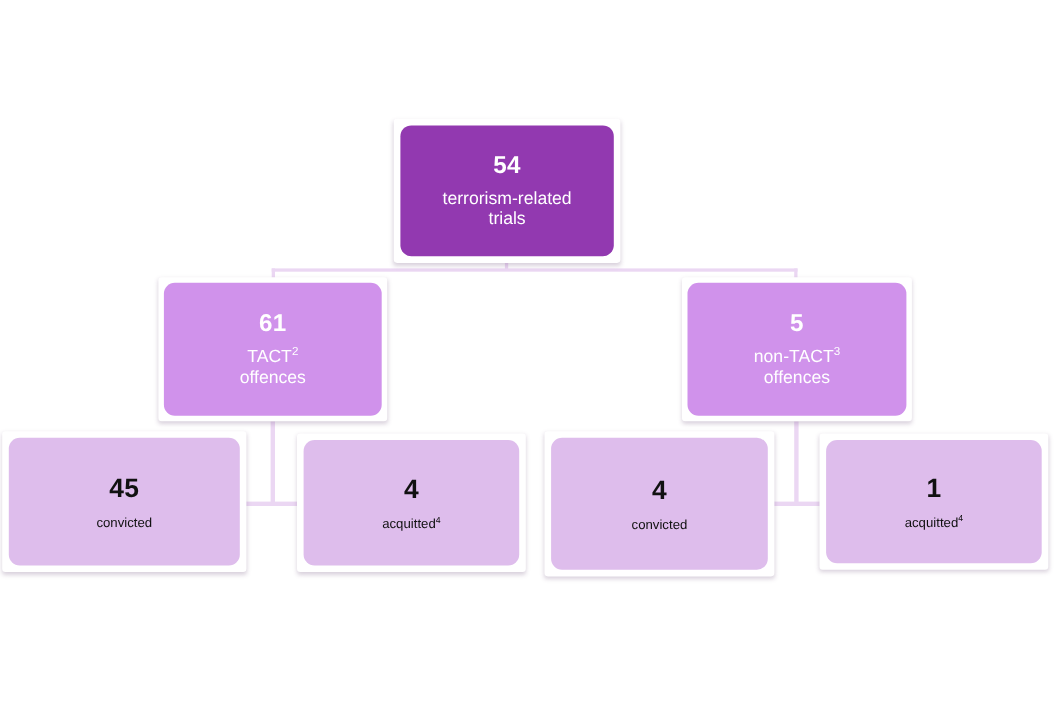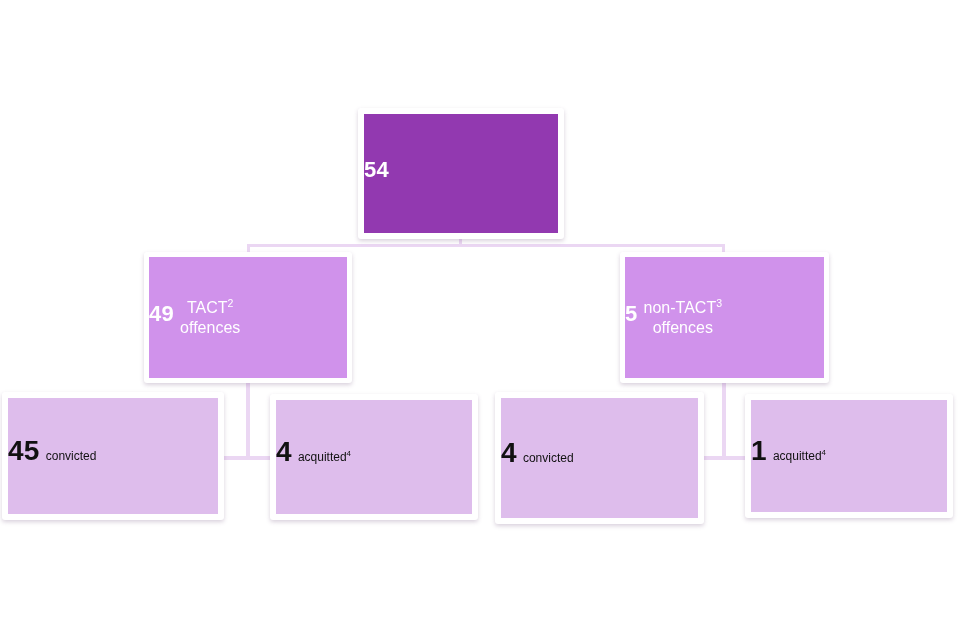--- a/index.html
+++ b/index.html
@@ -33,25 +33,26 @@
     background: #ffffff;
     border-radius: 3px;
     box-shadow: 0 2px 4px rgba(120, 90, 130, 0.28);
     display: flex;
     align-items: stretch;
     justify-content: stretch;
   }
   .node .fill {
     flex: 1 1 auto;
     display: flex;
-    flex-direction: row;
+    flex-direction: column;
     align-items: center;
-    justify-content: flex-start;
+    justify-content: center;
     text-align: center;
     line-height: 1.22;
+    border-radius: 10px;
   }
 
   
   .node.root {
     padding: 6px;
   }
   .node.root .fill {
     background: #9239B0;
     color: #ffffff;
   }
@@ -72,21 +73,21 @@
     color: #111111;
   }
 
   .num {
     font-weight: bold;
     font-size: 22px;
     letter-spacing: 0.3px;
     margin-bottom: 7px;
   }
   .lvl3 .num {
-    font-size: 28px;
+    font-size: 24px;
     margin-bottom: 9px;
   }
   .cap {
     font-size: 16px;
     font-weight: normal;
     padding: 0 6px;
   }
   .lvl3 .cap {
     font-size: 12px;
   }
@@ -119,26 +120,30 @@
 
   <div class="conn" style="left:246px; top:383px; width:4px; height:76px;"></div>
   <div class="conn" style="left:213px; top:456px; width:63px; height:4px;"></div>
 
   <div class="conn" style="left:722px; top:383px; width:4px; height:76px;"></div>
   <div class="conn" style="left:690px; top:456px; width:63px; height:4px;"></div>
 
   <div id="root-node" class="node root">
     <div class="fill">
       <div class="num">54</div>
+      <div class="cap">
+        <span>terrorism-related</span><br>
+        <span>trials</span>
+      </div>
     </div>
   </div>
 
   <div id="tact-node" class="node lvl2">
     <div class="fill">
-      <div class="num">49</div>
+      <div class="num">61</div>
       <div class="cap">
         <span>TACT</span><sup>2</sup><br>
         <span>offences</span>
       </div>
     </div>
   </div>
 
   <div id="nontact-node" class="node lvl2">
     <div class="fill">
       <div class="num">5</div>

